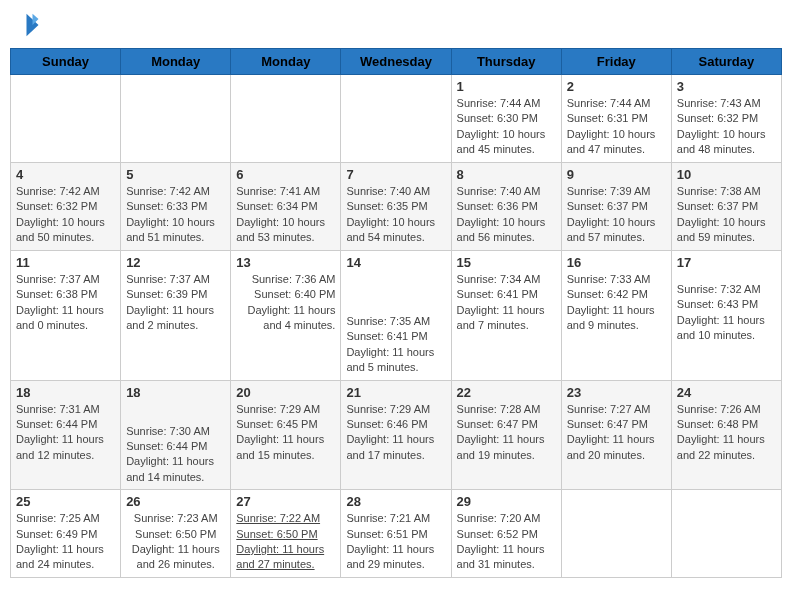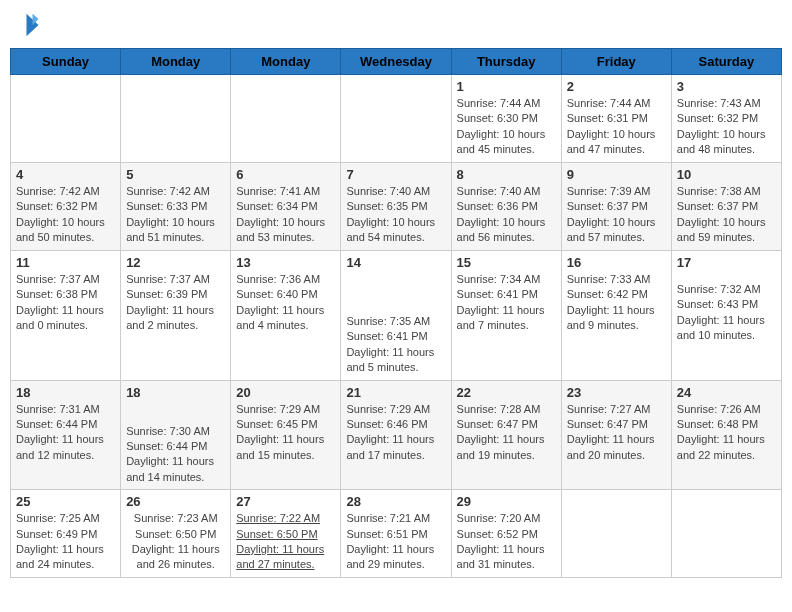--- a/index.html
+++ b/index.html
@@ -212,21 +212,21 @@
         </td>
         <td>
           <div class="day-number">12</div>
           <div class="day-info" style="white-space: pre-line;">Sunrise: 7:37 AM
 Sunset: 6:39 PM
 Daylight: 11 hours
 and 2 minutes.</div>
         </td>
         <td>
           <div class="day-number">13</div>
-          <div class="day-info" style="white-space: pre-line;">Sunrise: 7:36 AM
+          <div class="day-info" style="white-space: pre-line; text-align: right;">Sunrise: 7:36 AM
 Sunset: 6:40 PM
 Daylight: 11 hours
 and 4 minutes.</div>
         </td>
         <td>
           <div class="day-number">14</div>
           <div class="day-info" style="white-space: pre-line; margin-top: 44px;">Sunrise: 7:35 AM
 Sunset: 6:41 PM
 Daylight: 11 hours
 and 5 minutes.</div>

